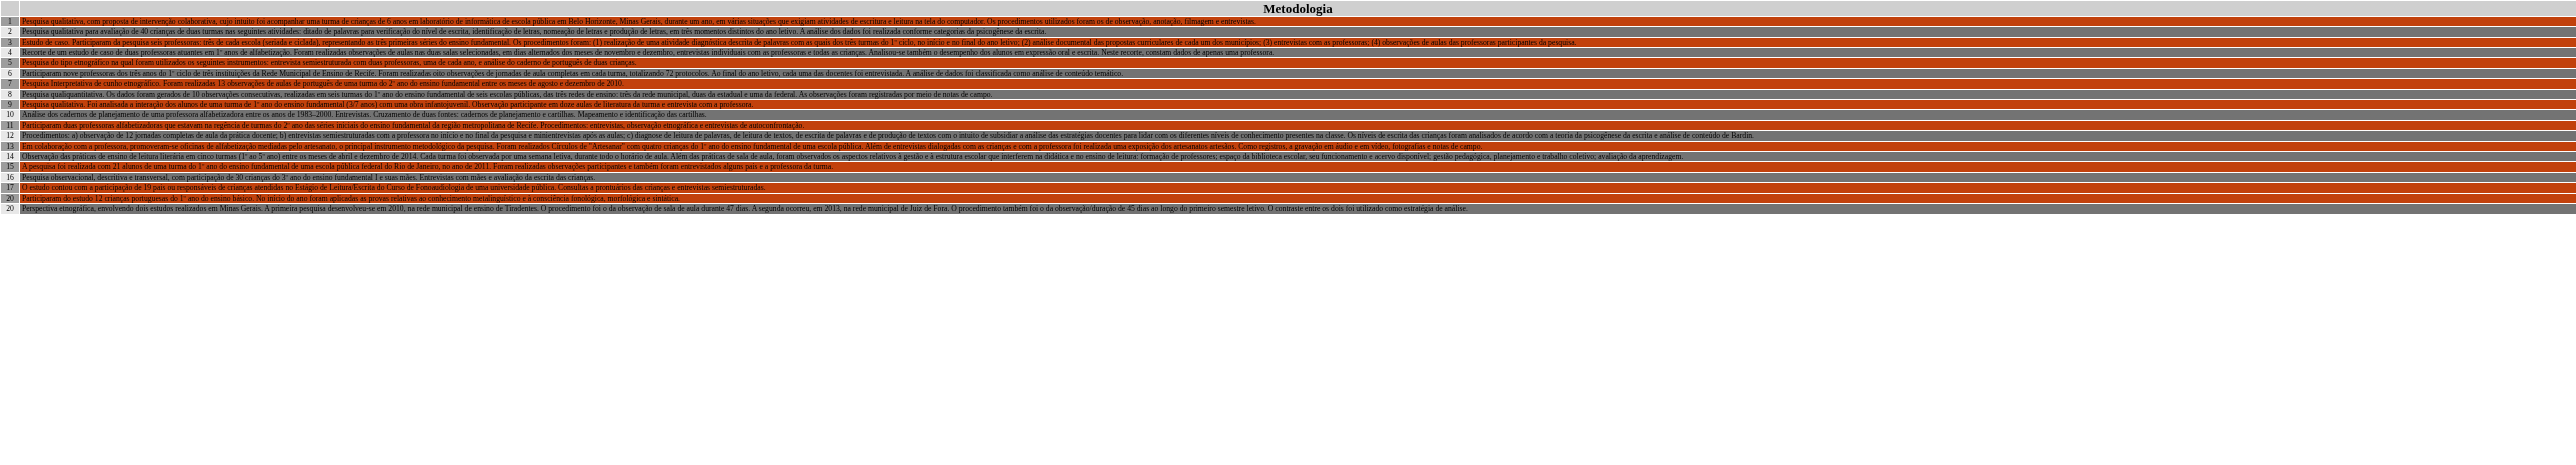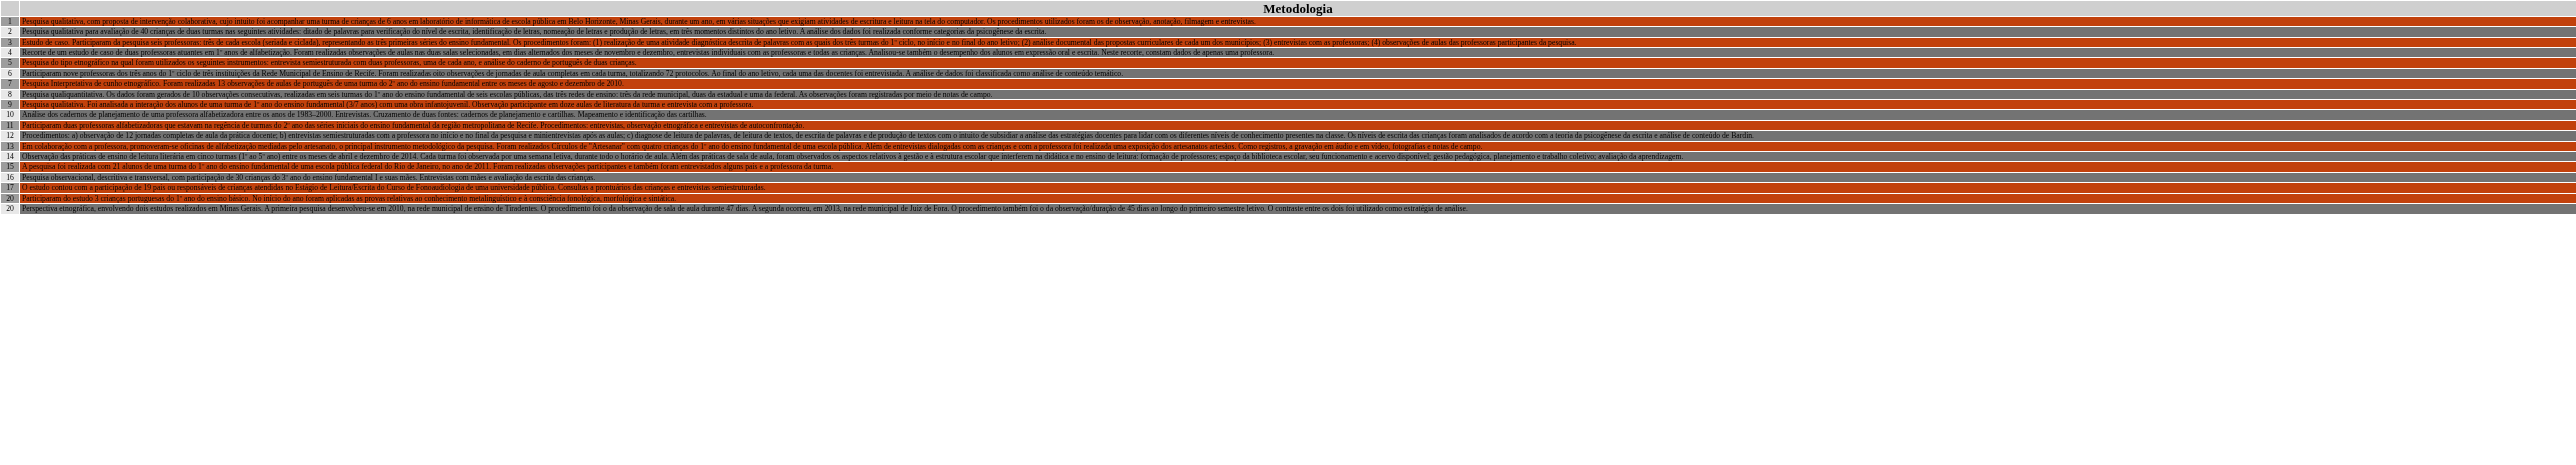--- a/index.html
+++ b/index.html
@@ -153,21 +153,21 @@
         <tr class="data-row even">
           <td class="cell-num">16</td>
           <td class="cell-text">Pesquisa observacional, descritiva e transversal, com participação de 30 crianças do 3º ano do ensino fundamental I e suas mães. Entrevistas com mães e avaliação da escrita das crianças.</td>
         </tr>
         <tr class="data-row odd">
           <td class="cell-num">17</td>
           <td class="cell-text">O estudo contou com a participação de 19 pais ou responsáveis de crianças atendidas no Estágio de Leitura/Escrita do Curso de Fonoaudiologia de uma universidade pública. Consultas a prontuários das crianças e entrevistas semiestruturadas.</td>
         </tr>
         <tr class="data-row odd">
           <td class="cell-num">20</td>
-          <td class="cell-text">Participaram do estudo 3 crianças portuguesas do 1º ano do ensino básico. No início do ano foram aplicadas as provas relativas ao conhecimento metalinguístico e à consciência fonológica, morfológica e sintática.</td>
+          <td class="cell-text">Participaram do estudo 12 crianças portuguesas do 1º ano do ensino básico. No início do ano foram aplicadas as provas relativas ao conhecimento metalinguístico e à consciência fonológica, morfológica e sintática.</td>
         </tr>
         <tr class="data-row even">
           <td class="cell-num">20</td>
           <td class="cell-text">Perspectiva etnográfica, envolvendo dois estudos realizados em Minas Gerais. A primeira pesquisa desenvolveu-se em 2010, na rede municipal de ensino de Tiradentes. O procedimento foi o da observação de sala de aula durante 47 dias. A segunda ocorreu, em 2013, na rede municipal de Juiz de Fora. O procedimento também foi o da observação/duração de 45 dias ao longo do primeiro semestre letivo. O contraste entre os dois foi utilizado como estratégia de análise.</td>
         </tr>
       </tbody>
   </table>
 </div>
 
 

